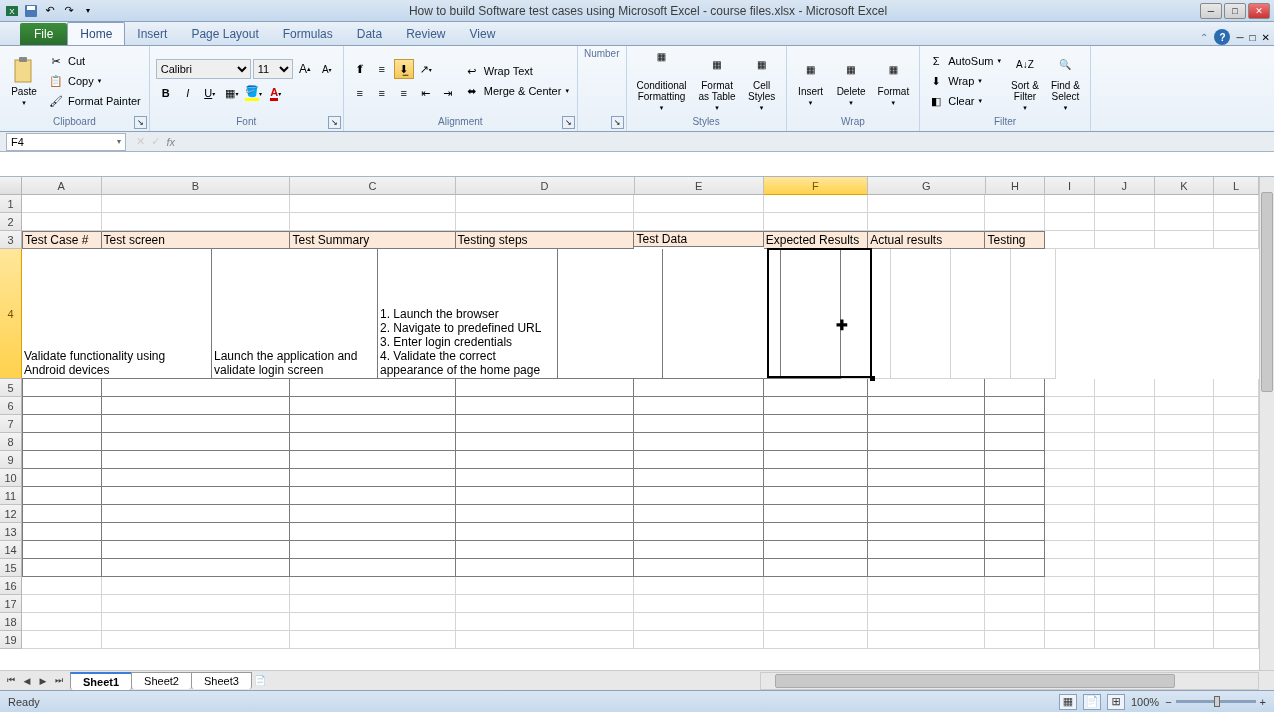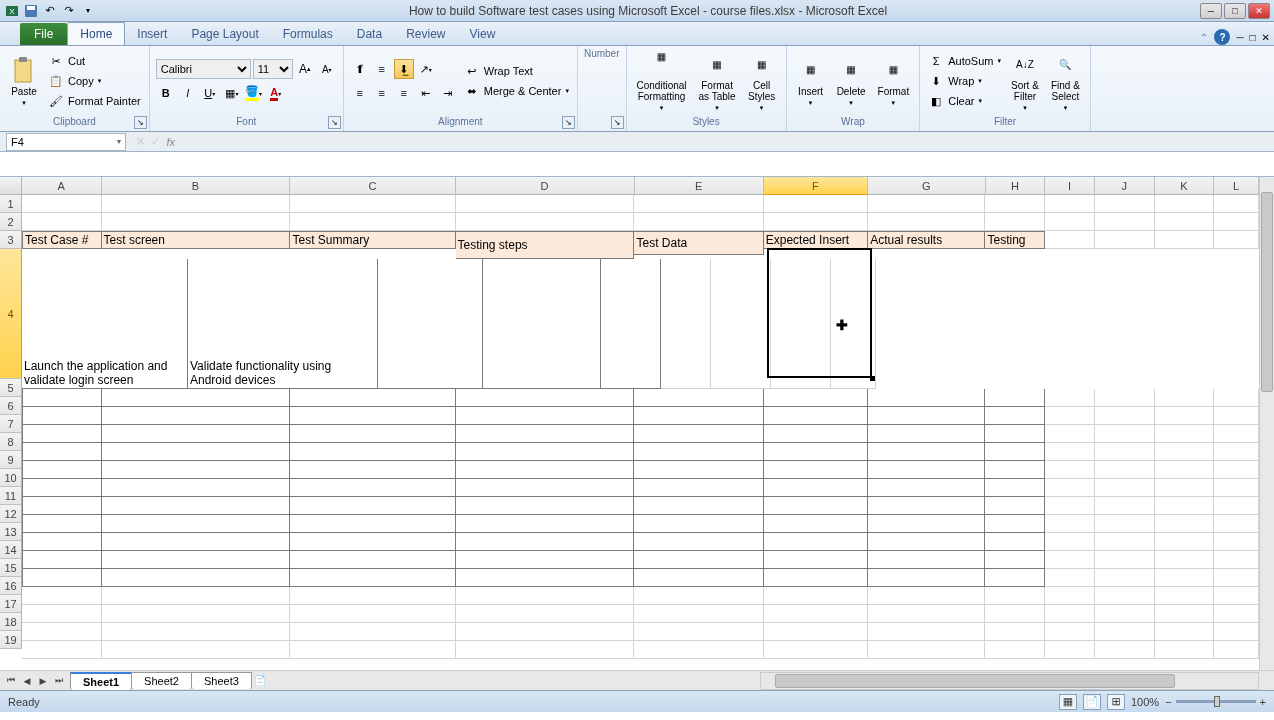--- a/index.html
+++ b/index.html
@@ -387,33 +387,37 @@
         <div class="cell" style="width: 60px; height: 18px;"></div>
         <div class="cell" style="width: 50px; height: 18px;"></div>
         <div class="cell" style="width: 60px; height: 18px;"></div>
         <div class="cell" style="width: 60px; height: 18px;"></div>
         <div class="cell" style="width: 45px; height: 18px;"></div>
       </div>
       <div class="cell-row">
         <div class="cell header-cell" style="width: 80px; height: 18px; border-width: 1px; border-style: solid; border-color: rgb(122, 122, 122);">Test Case #</div>
         <div class="cell header-cell" style="width: 190px; height: 18px; border-right: 1px solid rgb(122, 122, 122); border-bottom: 1px solid rgb(122, 122, 122); border-top: 1px solid rgb(122, 122, 122);">Test screen</div>
         <div class="cell header-cell" style="width: 166px; height: 18px; border-right: 1px solid rgb(122, 122, 122); border-bottom: 1px solid rgb(122, 122, 122); border-top: 1px solid rgb(122, 122, 122);">Test Summary</div>
-        <div class="cell header-cell" style="width: 180px; height: 28px; border-right: 1px solid rgb(122, 122, 122); border-bottom: 1px solid rgb(122, 122, 122); border-top: 1px solid rgb(122, 122, 122);">Testing steps</div>
-        <div class="cell header-cell" style="width: 130px; height: 24px; border-right: 1px solid rgb(122, 122, 122); border-bottom: 1px solid rgb(122, 122, 122); border-top: 1px solid rgb(122, 122, 122);">Test Data</div>
-        <div class="cell header-cell" style="width: 105px; height: 18px; border-right: 1px solid rgb(122, 122, 122); border-bottom: 1px solid rgb(122, 122, 122); border-top: 1px solid rgb(122, 122, 122);">Expected Insert</div>
+        <div class="cell header-cell" style="width: 180px; height: 18px; border-right: 1px solid rgb(122, 122, 122); border-bottom: 1px solid rgb(122, 122, 122); border-top: 1px solid rgb(122, 122, 122);">Testing steps</div>
+        <div class="cell header-cell" style="width: 130px; height: 16px; border-right: 1px solid rgb(122, 122, 122); border-bottom: 1px solid rgb(122, 122, 122); border-top: 1px solid rgb(122, 122, 122);">Test Data</div>
+        <div class="cell header-cell" style="width: 105px; height: 18px; border-right: 1px solid rgb(122, 122, 122); border-bottom: 1px solid rgb(122, 122, 122); border-top: 1px solid rgb(122, 122, 122);">Expected Results</div>
         <div class="cell header-cell" style="width: 118px; height: 18px; border-right: 1px solid rgb(122, 122, 122); border-bottom: 1px solid rgb(122, 122, 122); border-top: 1px solid rgb(122, 122, 122);">Actual results</div>
         <div class="cell header-cell" style="width: 60px; height: 18px; border-right: 1px solid rgb(122, 122, 122); border-bottom: 1px solid rgb(122, 122, 122); border-top: 1px solid rgb(122, 122, 122);">Testing</div>
         <div class="cell" style="width: 50px; height: 18px;"></div>
         <div class="cell" style="width: 60px; height: 18px;"></div>
         <div class="cell" style="width: 60px; height: 18px;"></div>
         <div class="cell" style="width: 45px; height: 18px;"></div>
       </div>
       <div class="cell-row">
+        <div class="cell" style="width: 190px; height: 130px; border-right: 1px solid rgb(122, 122, 122); border-bottom: 1px solid rgb(122, 122, 122); white-space: pre-line; align-items: flex-end;">Validate functionality using Android devices</div>
         <div class="cell" style="width: 166px; height: 130px; border-right: 1px solid rgb(122, 122, 122); border-bottom: 1px solid rgb(122, 122, 122); white-space: pre-line; align-items: flex-end;">Launch the application and validate login screen</div>
-        <div class="cell" style="width: 190px; height: 130px; border-right: 1px solid rgb(122, 122, 122); border-bottom: 1px solid rgb(122, 122, 122); white-space: pre-line; align-items: flex-end;">Validate functionality using Android devices</div>
+        <div class="cell" style="width: 180px; height: 130px; border-right: 1px solid rgb(122, 122, 122); border-bottom: 1px solid rgb(122, 122, 122); white-space: pre-line; align-items: flex-end;">1. Launch the browser
+2. Navigate to predefined URL
+3. Enter login credentials
+4. Validate the correct appearance of the home page</div>
         <div class="cell" style="width: 105px; height: 130px; border-right: 1px solid rgb(122, 122, 122); border-bottom: 1px solid rgb(122, 122, 122); white-space: pre-line; align-items: flex-end;"></div>
         <div class="cell" style="width: 118px; height: 130px; border-right: 1px solid rgb(122, 122, 122); border-bottom: 1px solid rgb(122, 122, 122); white-space: pre-line; align-items: flex-end;"></div>
         <div class="cell" style="width: 60px; height: 130px; border-right: 1px solid rgb(122, 122, 122); border-bottom: 1px solid rgb(122, 122, 122); white-space: pre-line; align-items: flex-end;"></div>
         <div class="cell" style="width: 50px; height: 130px; white-space: pre-line; align-items: flex-end;"></div>
         <div class="cell" style="width: 60px; height: 130px; white-space: pre-line; align-items: flex-end;"></div>
         <div class="cell" style="width: 60px; height: 130px; white-space: pre-line; align-items: flex-end;"></div>
         <div class="cell" style="width: 45px; height: 130px; white-space: pre-line; align-items: flex-end;"></div>
       </div>
       <div class="cell-row">
         <div class="cell" style="width: 80px; height: 18px; border-right: 1px solid rgb(122, 122, 122); border-bottom: 1px solid rgb(122, 122, 122); border-left: 1px solid rgb(122, 122, 122);"></div>

